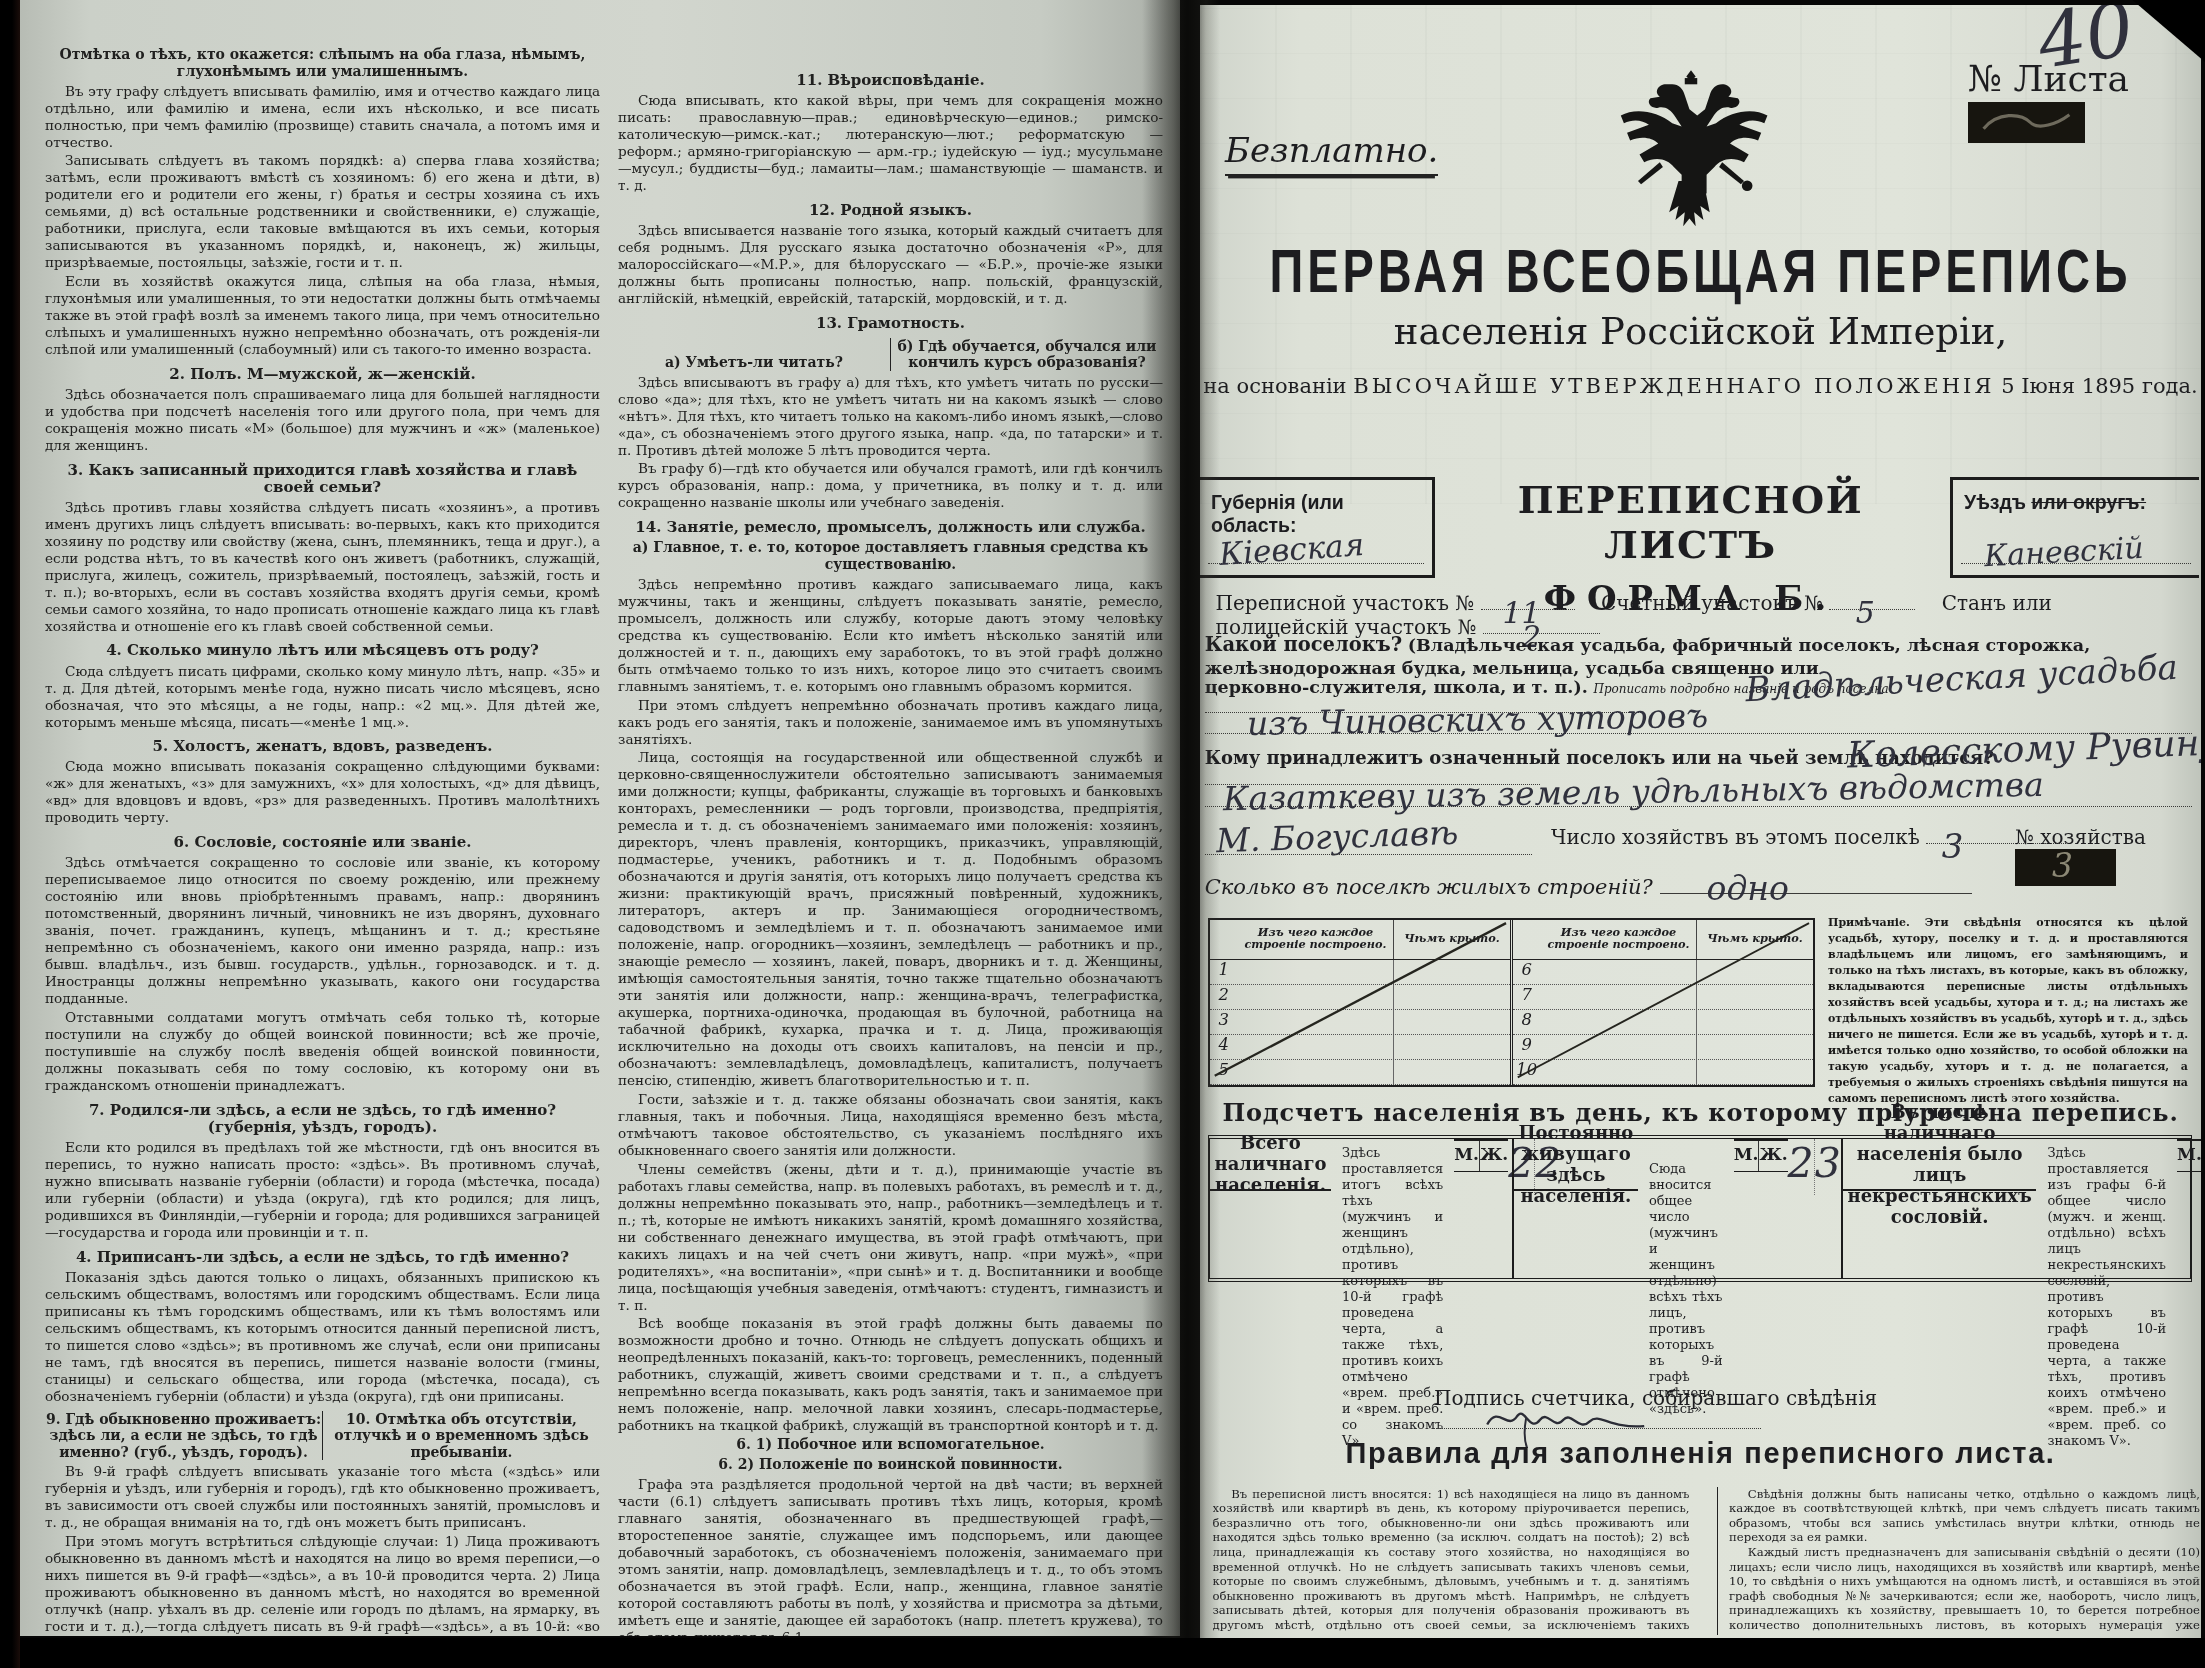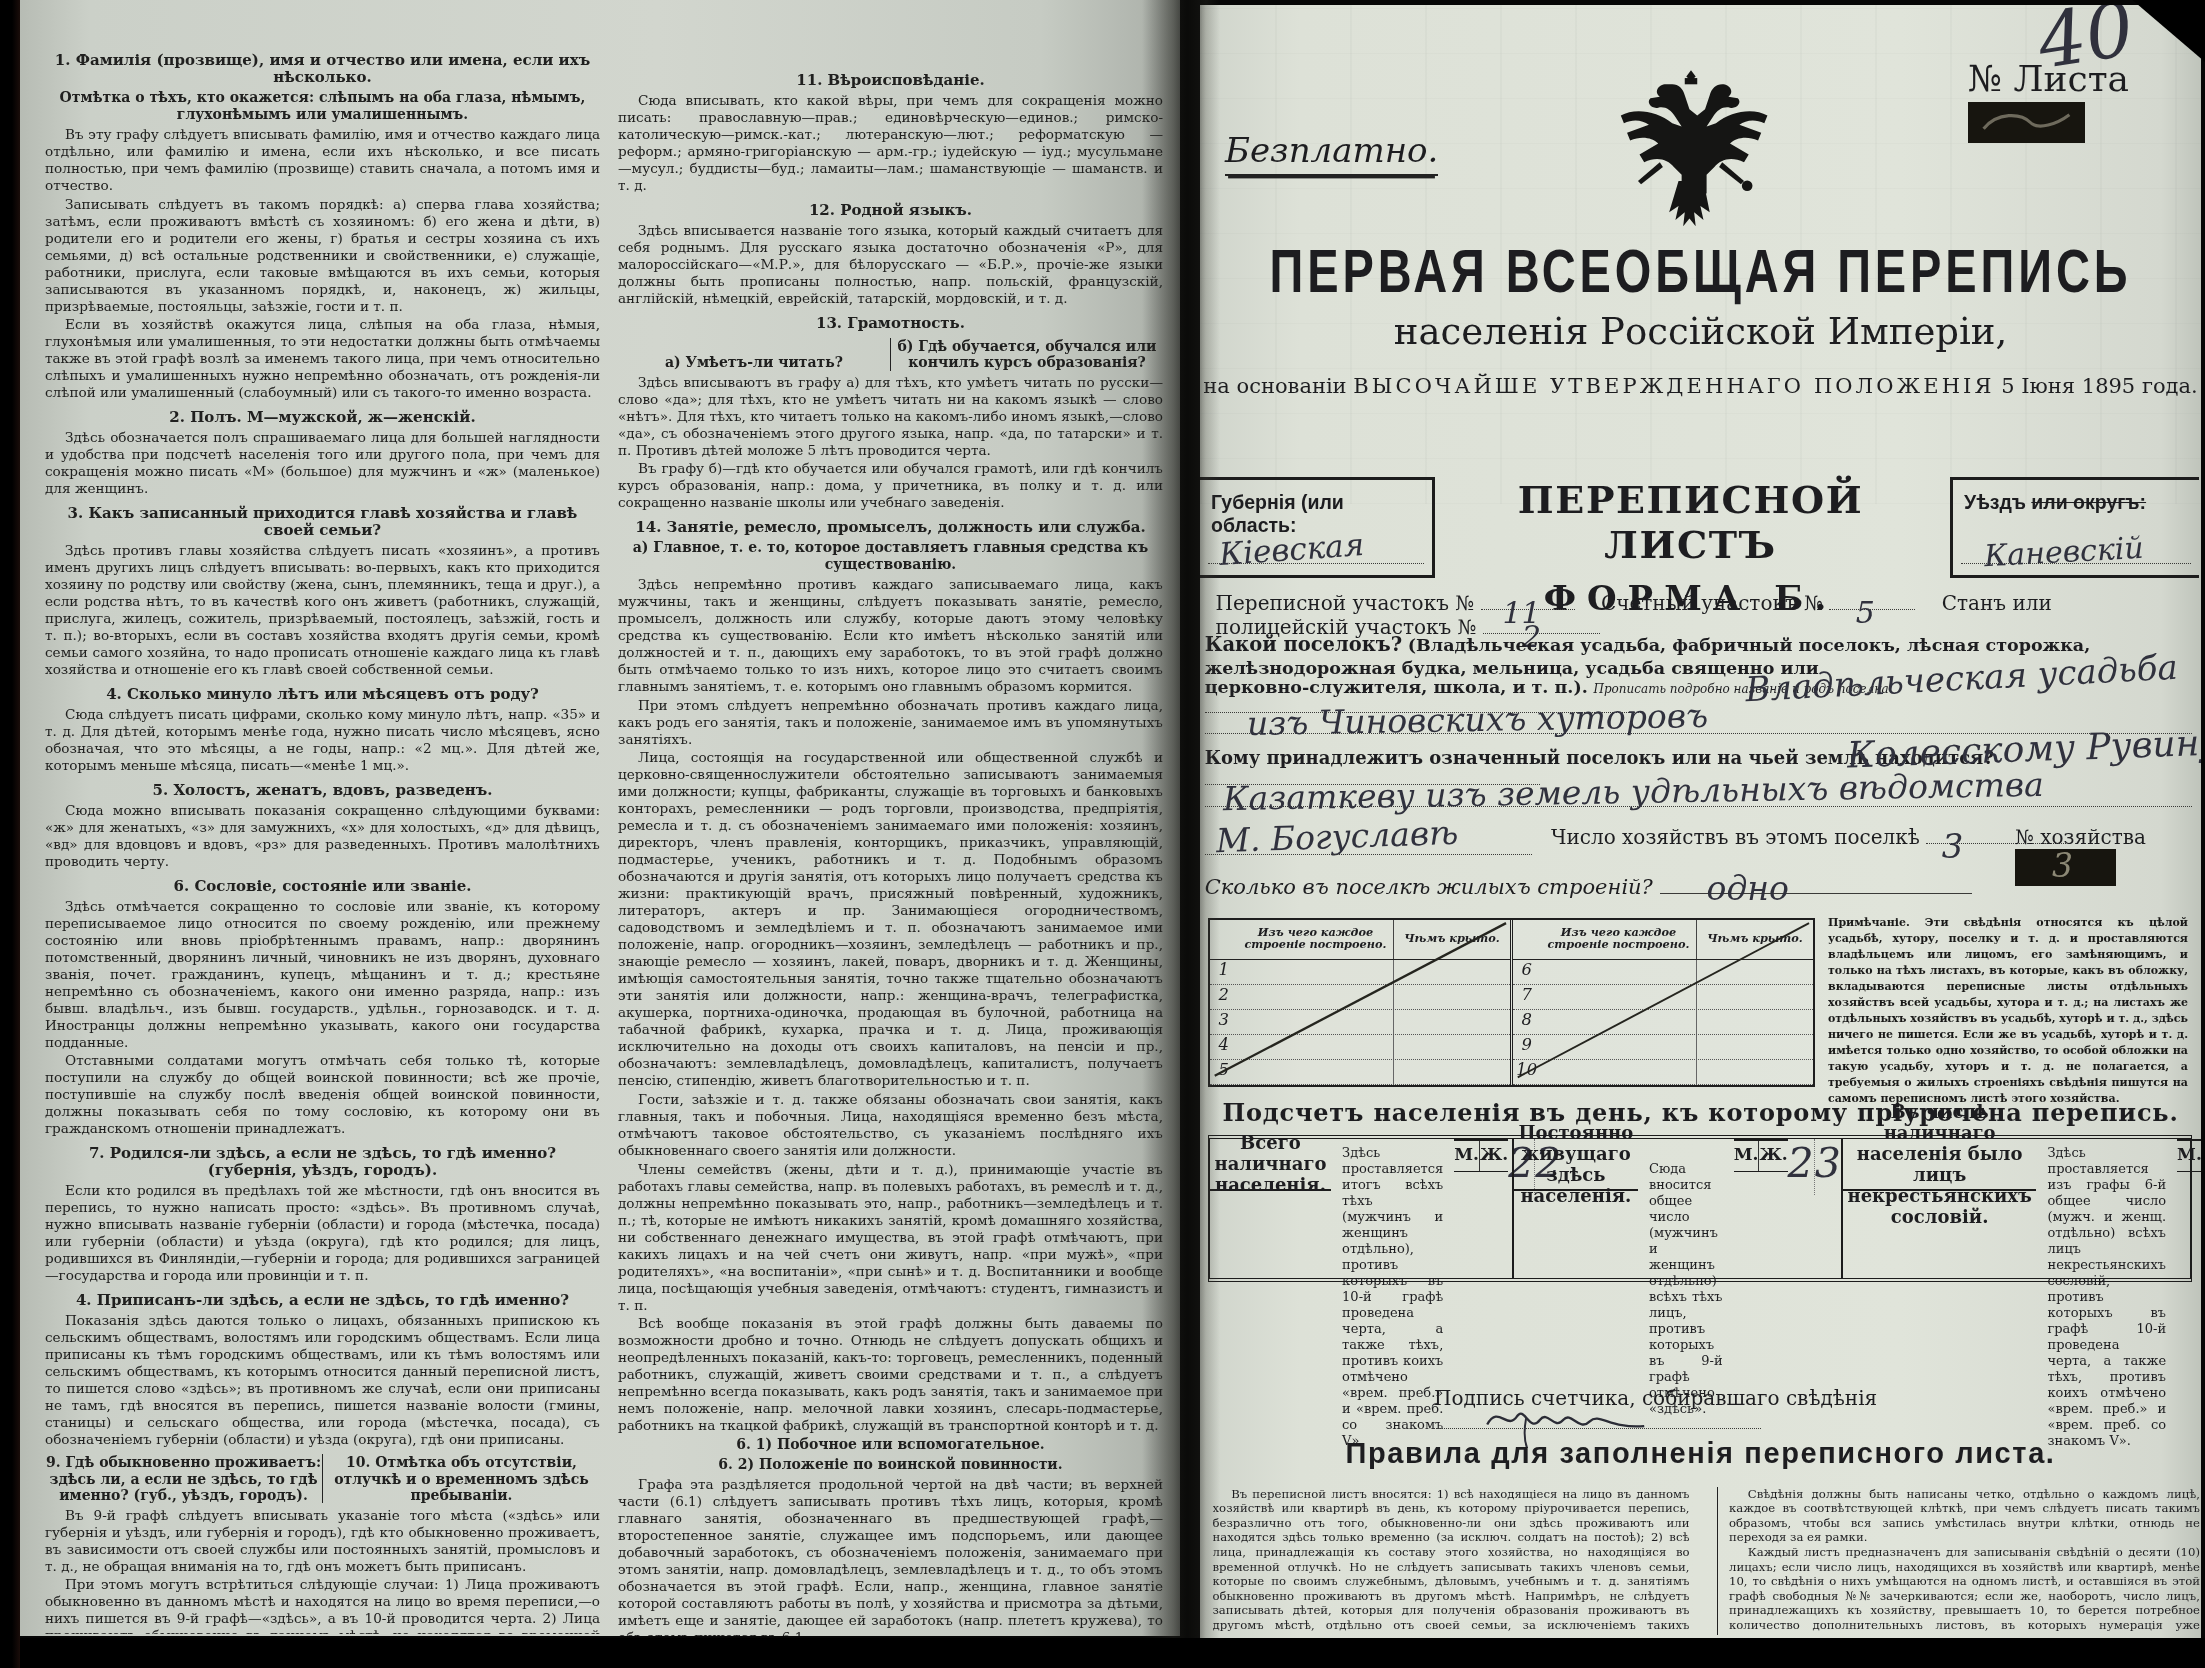--- a/index.html
+++ b/index.html
@@ -78,21 +78,20 @@
   svg{display:block;}
 </style>
 </head>
 <body>
 
 <div class="photo">
 
   <div class="page-left">
 
     <div class="icol" style="left:25px;top:44px;width:555px;height:1590px;overflow:hidden;">
-      <div class="ih">1. Фамилія (прозвище), имя и отчество или имена, если ихъ нѣсколько.</div>
       <div class="isub">Отмѣтка о тѣхъ, кто окажется: слѣпымъ на оба глаза, нѣмымъ, глухонѣмымъ или умалишеннымъ.</div>
       <p>Въ эту графу слѣдуетъ вписывать фамилію, имя и отчество каждаго лица отдѣльно, или фамилію и имена, если ихъ нѣсколько, и все писать полностью, при чемъ фамилію (прозвище) ставить сначала, а потомъ имя и отчество.</p>
       <p>Записывать слѣдуетъ въ такомъ порядкѣ: а) сперва глава хозяйства; затѣмъ, если проживаютъ вмѣстѣ съ хозяиномъ: б) его жена и дѣти, в) родители его и родители его жены, г) братья и сестры хозяина съ ихъ семьями, д) всѣ остальные родственники и свойственники, е) служащіе, работники, прислуга, если таковые вмѣщаются въ ихъ семьи, которыя записываются въ указанномъ порядкѣ, и, наконецъ, ж) жильцы, призрѣваемые, постояльцы, заѣзжіе, гости и т. п.</p>
       <p>Если въ хозяйствѣ окажутся лица, слѣпыя на оба глаза, нѣмыя, глухонѣмыя или умалишенныя, то эти недостатки должны быть отмѣчаемы также въ этой графѣ возлѣ за именемъ такого лица, при чемъ относительно слѣпыхъ и умалишенныхъ нужно непремѣнно обозначать, отъ рожденія-ли слѣпой или умалишенный (слабоумный) или съ такого-то именно возраста.</p>
       <div class="ih">2. Полъ. М—мужской, ж—женскій.</div>
       <p>Здѣсь обозначается полъ спрашиваемаго лица для большей наглядности и удобства при подсчетѣ населенія того или другого пола, при чемъ для сокращенія можно писать «М» (большое) для мужчинъ и «ж» (маленькое) для женщинъ.</p>
       <div class="ih">3. Какъ записанный приходится главѣ хозяйства и главѣ своей семьи?</div>
       <p>Здѣсь противъ главы хозяйства слѣдуетъ писать «хозяинъ», а противъ именъ другихъ лицъ слѣдуетъ вписывать: во-первыхъ, какъ кто приходится хозяину по родству или свойству (жена, сынъ, племянникъ, теща и друг.), а если родства нѣтъ, то въ качествѣ кого онъ живетъ (работникъ, служащій, прислуга, жилецъ, сожитель, призрѣваемый, постоялецъ, заѣзжій, гость и т. п.); во-вторыхъ, если въ составъ хозяйства входятъ другія семьи, кромѣ семьи самого хозяйна, то надо прописать отношеніе каждаго лица къ главѣ хозяйства и отношеніе его къ главѣ своей собственной семьи.</p>
       <div class="ih">4. Сколько минуло лѣтъ или мѣсяцевъ отъ роду?</div>
       <p>Сюда слѣдуетъ писать цифрами, сколько кому минуло лѣтъ, напр. «35» и т. д. Для дѣтей, которымъ менѣе года, нужно писать число мѣсяцевъ, ясно обозначая, что это мѣсяцы, а не годы, напр.: «2 мц.». Для дѣтей же, которымъ меньше мѣсяца, писать—«менѣе 1 мц.».</p>

